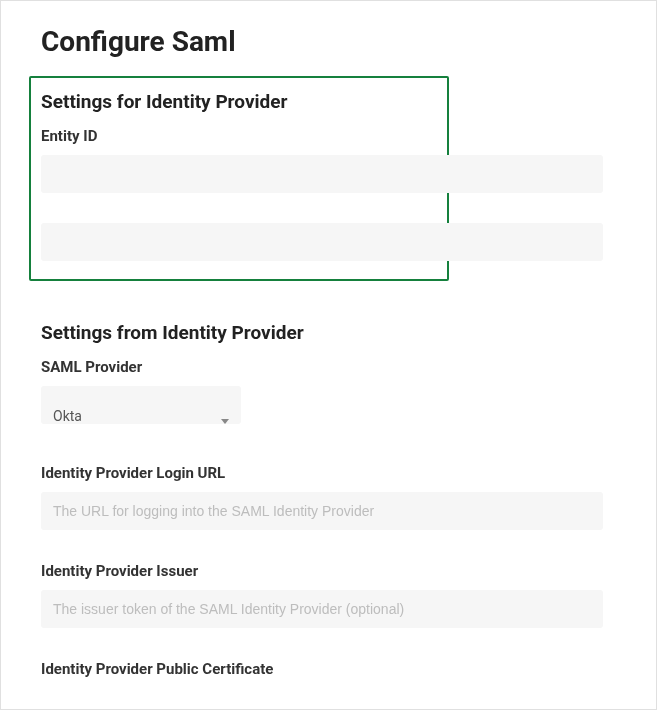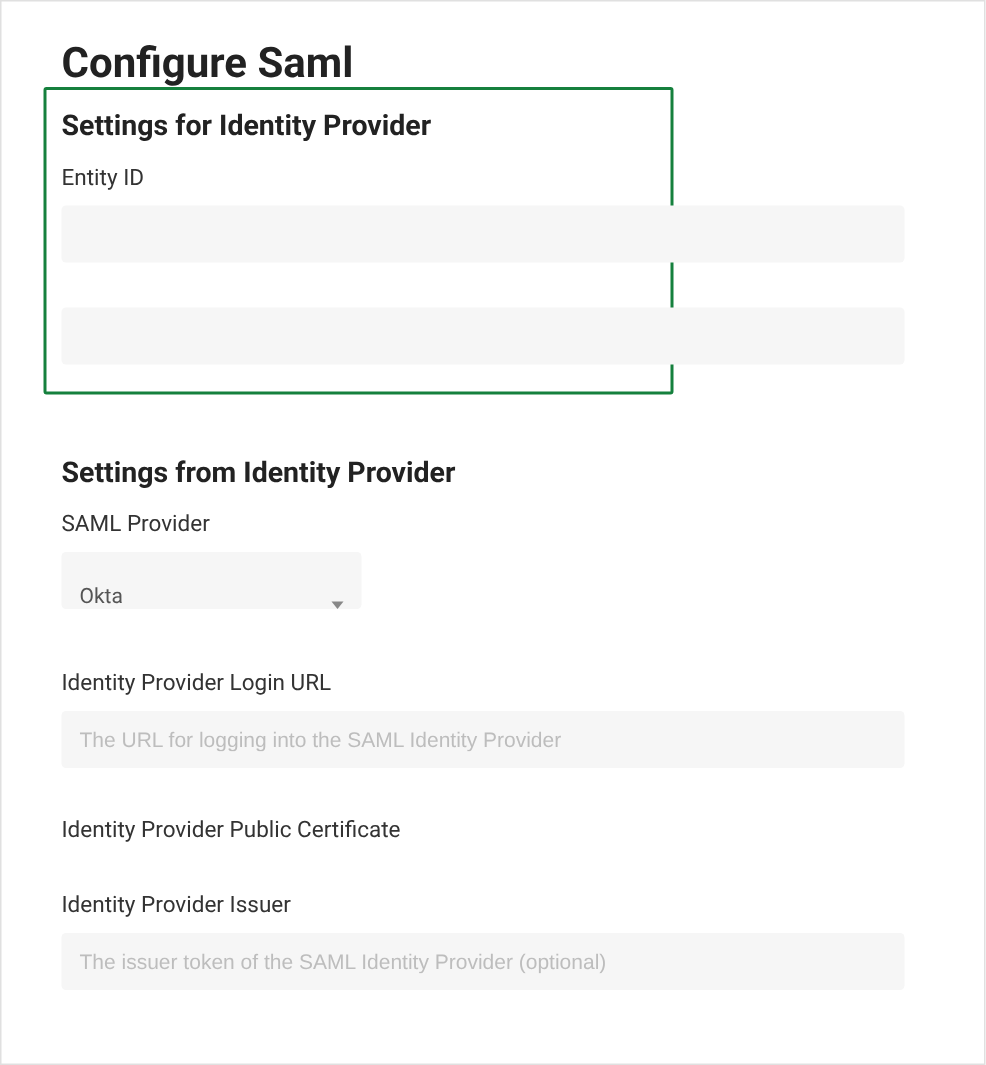--- a/index.html
+++ b/index.html
@@ -17,20 +17,21 @@
       overflow: hidden;
       color: #2c2c2c;
     }
     .page {
       padding: 24px 40px 0 40px;
     }
     h1.page-title {
       font-size: 28px;
       font-weight: 700;
       color: #222;
+      margin-bottom: 18px;
     }
     h2.section-heading {
       font-size: 19px;
       font-weight: 700;
       color: #222;
       margin-bottom: 14px;
     }
     .highlight-box {
       border: 2px solid #15803d;
       border-radius: 2px;
@@ -41,21 +42,21 @@
       position: relative;
     }
     .field-group {
       margin-bottom: 30px;
     }
     .field-group:last-child {
       margin-bottom: 0;
     }
     .field-label {
       font-size: 15px;
-      font-weight: 400;
+      font-weight: 700;
       color: #333;
       margin-bottom: 10px;
       display: block;
     }
     .text-input {
       width: 562px;
       height: 38px;
       background: #f6f6f6;
       border: none;
       border-radius: 3px;
@@ -136,21 +137,21 @@
         <span class="caret"></span>
       </div>
     </div>
 
     <div class="field-block">
       <label class="field-label">Identity Provider Login URL</label>
       <input type="text" class="text-input" placeholder="The URL for logging into the SAML Identity Provider" style="">
     </div>
 
     <div class="field-block">
-      <label class="field-label">Identity Provider Public Certificate</label>
+      <label class="field-label">Identity Provider Issuer</label>
+      <input type="text" class="text-input" placeholder="The issuer token of the SAML Identity Provider (optional)" style="">
     </div>
 
     <div class="field-block">
-      <label class="field-label">Identity Provider Issuer</label>
-      <input type="text" class="text-input" placeholder="The issuer token of the SAML Identity Provider (optional)" style="">
+      <label class="field-label">Identity Provider Public Certificate</label>
     </div>
   </div>
 </div>
 
 </body></html>

